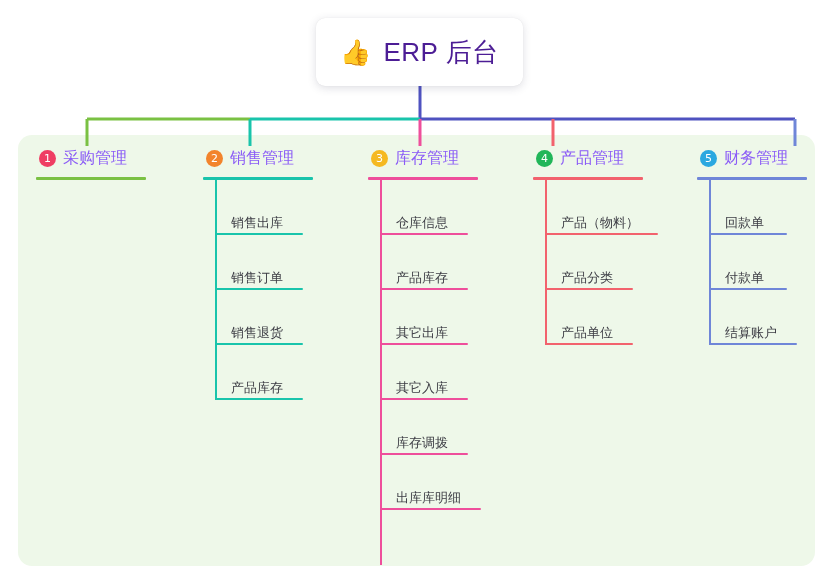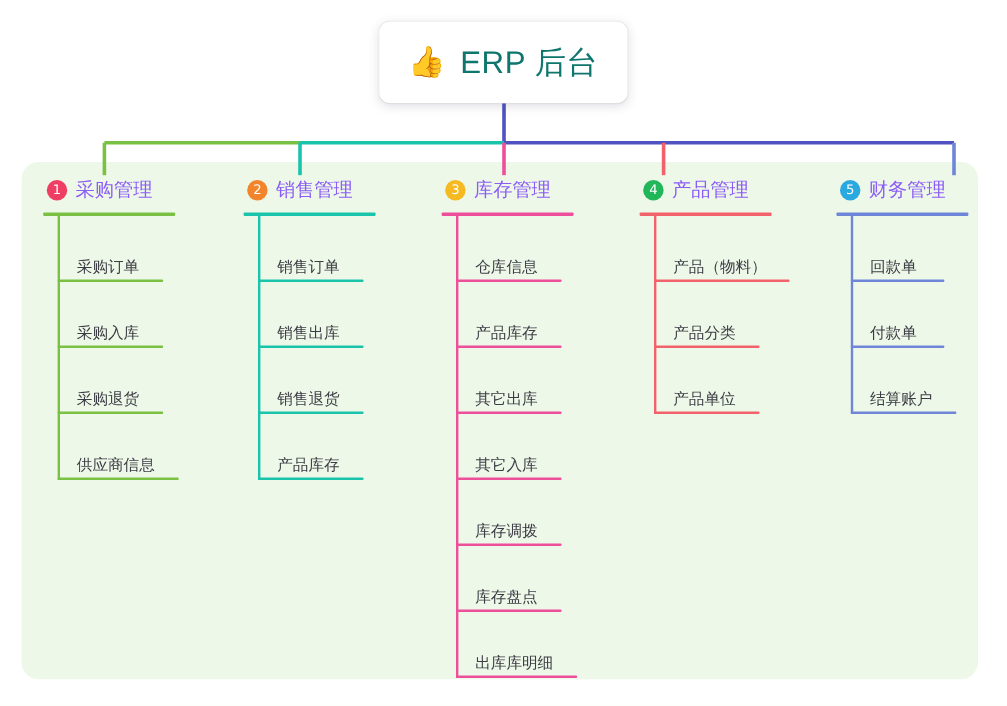--- a/index.html
+++ b/index.html
@@ -37,21 +37,21 @@
     gap: 12px;
     z-index: 6;
   }
   .root-emoji {
     font-size: 25px;
     line-height: 1;
     margin-top: 1px;
   }
   .root-title {
     font-size: 26px;
-    color: #0f766e;
+    color: #4c1d95;
     letter-spacing: 0.5px;
     white-space: nowrap;
   }
 
   
   .panel {
     position: absolute;
     left: 18px;
     top: 135px;
     width: 797px;
@@ -164,54 +164,35 @@
     <span class="root-title">ERP 后台</span>
   </div>
 
   <div id="columns-host">
       <div class="column" style="left: 36px; width: 145px;">
         <div class="col-head">
           <span class="badge" style="background: rgb(239, 62, 99);">1</span>
           <span class="col-title">采购管理</span>
         </div>
         <div class="head-rule" style="background: rgb(122, 193, 67); width: 110px;"></div>
-        <div class="items">
-          <div class="spine" style="background: rgb(122, 193, 67); height: 220px;"></div>
-          <div class="item">
-            <span class="item-label">采购订单</span>
-            <div class="item-rule" style="background: rgb(122, 193, 67); width: 88px;"></div>
-          </div>
-          <div class="item">
-            <span class="item-label">采购入库</span>
-            <div class="item-rule" style="background: rgb(122, 193, 67); width: 88px;"></div>
-          </div>
-          <div class="item">
-            <span class="item-label">采购退货</span>
-            <div class="item-rule" style="background: rgb(122, 193, 67); width: 88px;"></div>
-          </div>
-          <div class="item">
-            <span class="item-label">供应商信息</span>
-            <div class="item-rule" style="background: rgb(122, 193, 67); width: 101px;"></div>
-          </div>
-        </div>
       </div>
       <div class="column" style="left: 203px; width: 145px;">
         <div class="col-head">
           <span class="badge" style="background: rgb(242, 132, 44);">2</span>
           <span class="col-title">销售管理</span>
         </div>
         <div class="head-rule" style="background: rgb(25, 196, 171); width: 110px;"></div>
         <div class="items">
           <div class="spine" style="background: rgb(25, 196, 171); height: 220px;"></div>
           <div class="item">
+            <span class="item-label">销售出库</span>
+            <div class="item-rule" style="background: rgb(25, 196, 171); width: 88px;"></div>
+          </div>
+          <div class="item">
             <span class="item-label">销售订单</span>
-            <div class="item-rule" style="background: rgb(25, 196, 171); width: 88px;"></div>
-          </div>
-          <div class="item">
-            <span class="item-label">销售出库</span>
             <div class="item-rule" style="background: rgb(25, 196, 171); width: 88px;"></div>
           </div>
           <div class="item">
             <span class="item-label">销售退货</span>
             <div class="item-rule" style="background: rgb(25, 196, 171); width: 88px;"></div>
           </div>
           <div class="item">
             <span class="item-label">产品库存</span>
             <div class="item-rule" style="background: rgb(25, 196, 171); width: 88px;"></div>
           </div>
@@ -239,24 +220,20 @@
           </div>
           <div class="item">
             <span class="item-label">其它入库</span>
             <div class="item-rule" style="background: rgb(238, 79, 155); width: 88px;"></div>
           </div>
           <div class="item">
             <span class="item-label">库存调拨</span>
             <div class="item-rule" style="background: rgb(238, 79, 155); width: 88px;"></div>
           </div>
           <div class="item">
-            <span class="item-label">库存盘点</span>
-            <div class="item-rule" style="background: rgb(238, 79, 155); width: 88px;"></div>
-          </div>
-          <div class="item">
             <span class="item-label">出库库明细</span>
             <div class="item-rule" style="background: rgb(238, 79, 155); width: 101px;"></div>
           </div>
         </div>
       </div>
       <div class="column" style="left: 533px; width: 145px;">
         <div class="col-head">
           <span class="badge" style="background: rgb(33, 182, 89);">4</span>
           <span class="col-title">产品管理</span>
         </div>

